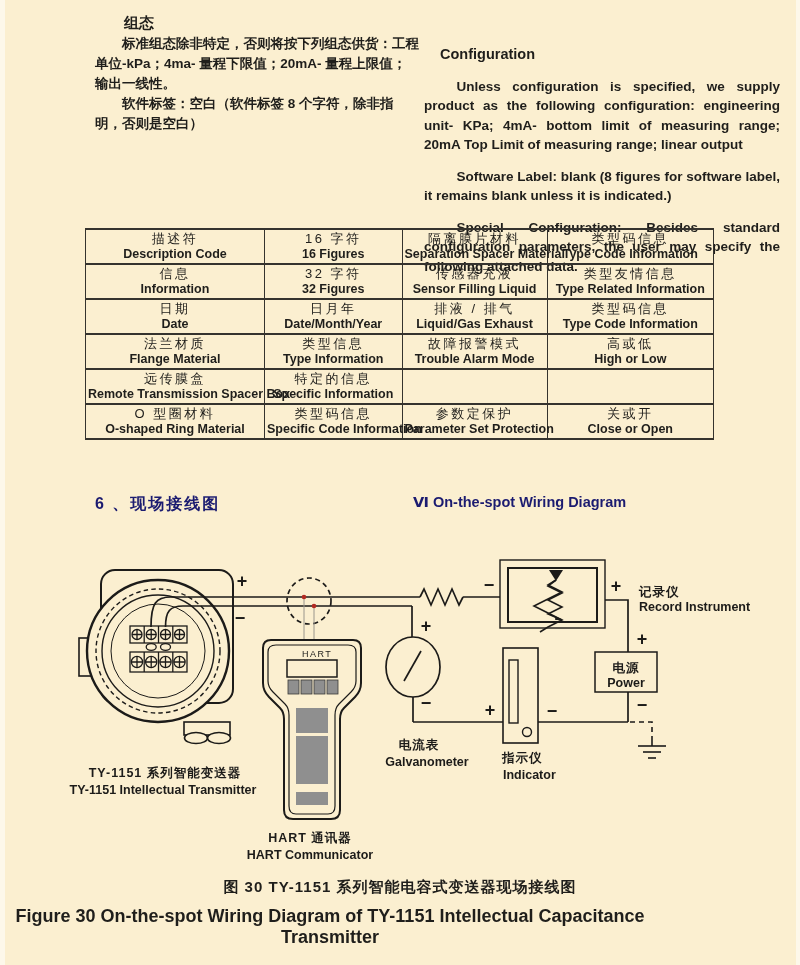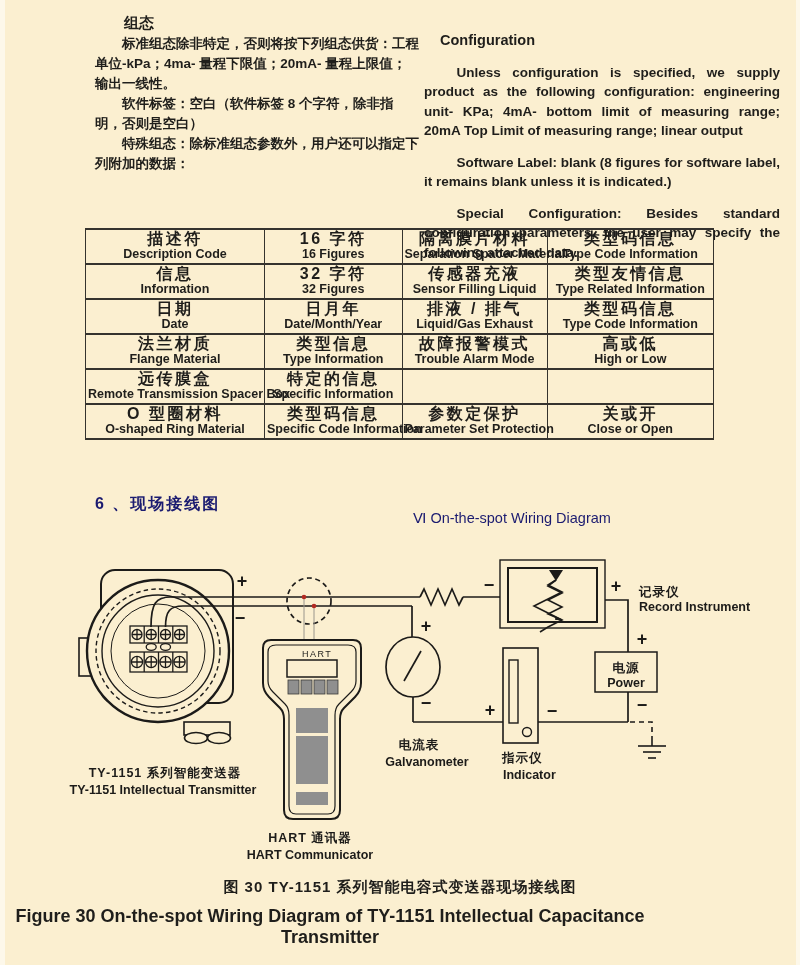--- a/index.html
+++ b/index.html
@@ -10,37 +10,37 @@
     color:#1f1e1b;
   }
   .edge{position:absolute;top:0;bottom:0;width:5px;background:rgba(255,255,255,.55);}
   .edge.left{left:0;} .edge.right{right:0;width:4px;}
 
   
   .intro-zh{position:absolute;left:84px;top:13px;width:324px;font-size:13.5px;line-height:20px;font-weight:700;margin-left:11px;}
   .intro-zh h3{margin:0 0 1px 29px;font-size:15px;line-height:20px;}
   .intro-zh p{margin:0;text-indent:2em;}
   .intro-en{position:absolute;left:412px;top:31px;width:380px;font-size:13.5px;line-height:19.5px;font-weight:600;text-align:justify;}
-  .intro-en h3{margin:0 0 1px 28px;font-size:14.5px;font-weight:700;}
+  .intro-en h3{margin:14px 0 1px 28px;font-size:14.5px;font-weight:700;}
   .intro-en p{margin:12px;text-indent:2.4em;}
 
   
   table.cfg{position:absolute;left:85px;top:228px;width:629px;border-collapse:collapse;table-layout:fixed;}
   table.cfg td{
     border-left:1px solid #35332e;border-right:1px solid #35332e;
     border-top:2px solid #35332e;border-bottom:2px solid #35332e;
     height:33px;padding:0 2px;text-align:center;vertical-align:middle;
   }
-  table.cfg .zh{font-size:16px;font-weight:700;letter-spacing:2.5px;line-height:16px;white-space:nowrap;}
+  table.cfg .zh{font-size:13px;font-weight:400;letter-spacing:2.5px;line-height:16px;white-space:nowrap;}
   table.cfg .en{font-size:12.5px;font-weight:600;letter-spacing:0;line-height:15px;white-space:nowrap;}
 
   
   .sec{position:absolute;top:494px;left:0;width:800px;color:#1b1b70;}
   .sec .zh{position:absolute;left:59px;top:0;font-size:16px;font-weight:700;letter-spacing:2px;margin-left:36px;}
-  .sec .en{position:absolute;left:413px;top:16px;font-size:14.5px;font-weight:400;}
+  .sec .en{position:absolute;left:413px;top:0;font-size:14.5px;font-weight:700;}
 
   
   svg.diagram{position:absolute;left:0;top:540px;}
   svg.diagram text{fill:#1c1b19;}
   .sign{font-size:18px;font-weight:700;}
   .lab-zh{font-size:12.5px;font-weight:700;letter-spacing:1px;}
   .lab-en{font-size:12.5px;font-weight:600;}
 
   
   .cap-zh{position:absolute;top:878px;left:0;width:800px;text-align:center;font-size:15px;font-weight:700;letter-spacing:1px;}
@@ -49,21 +49,20 @@
 </head>
 <body>
 
 <div class="edge left"></div>
 <div class="edge right"></div>
 
 <div class="intro-zh">
   <h3>组态</h3>
   <p>标准组态除非特定，否则将按下列组态供货：工程单位-kPa；4ma- 量程下限值；20mA- 量程上限值；输出一线性。</p>
   <p>软件标签：空白（软件标签 8 个字符，除非指明，否则是空白）</p>
-  <p>特殊组态：除标准组态参数外，用户还可以指定下列附加的数据：</p>
 </div>
 <div class="intro-en">
   <h3>Configuration</h3>
   <p>Unless configuration is specified, we supply product as the following configuration: engineering unit- KPa; 4mA- bottom limit of measuring range; 20mA Top Limit of measuring range; linear output</p>
   <p>Software Label: blank (8 figures for software label, it remains blank unless it is indicated.)</p>
   <p>Special Configuration: Besides standard configuration parameters, the user may specify the following attached data.</p>
 </div>
 
 <table class="cfg">
   <colgroup>

